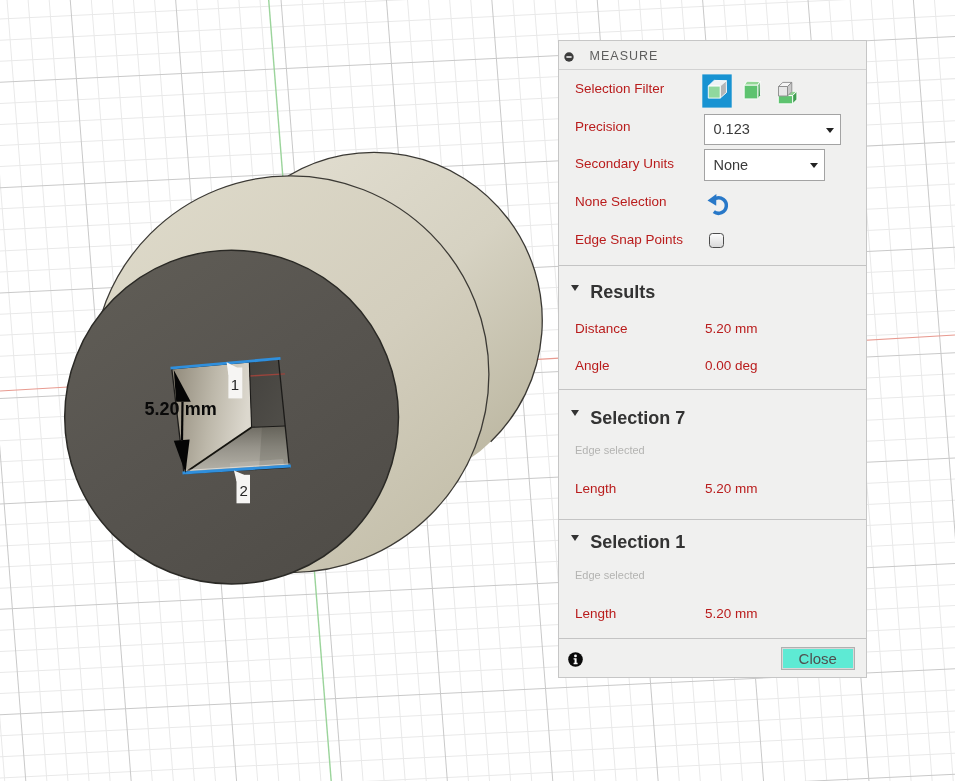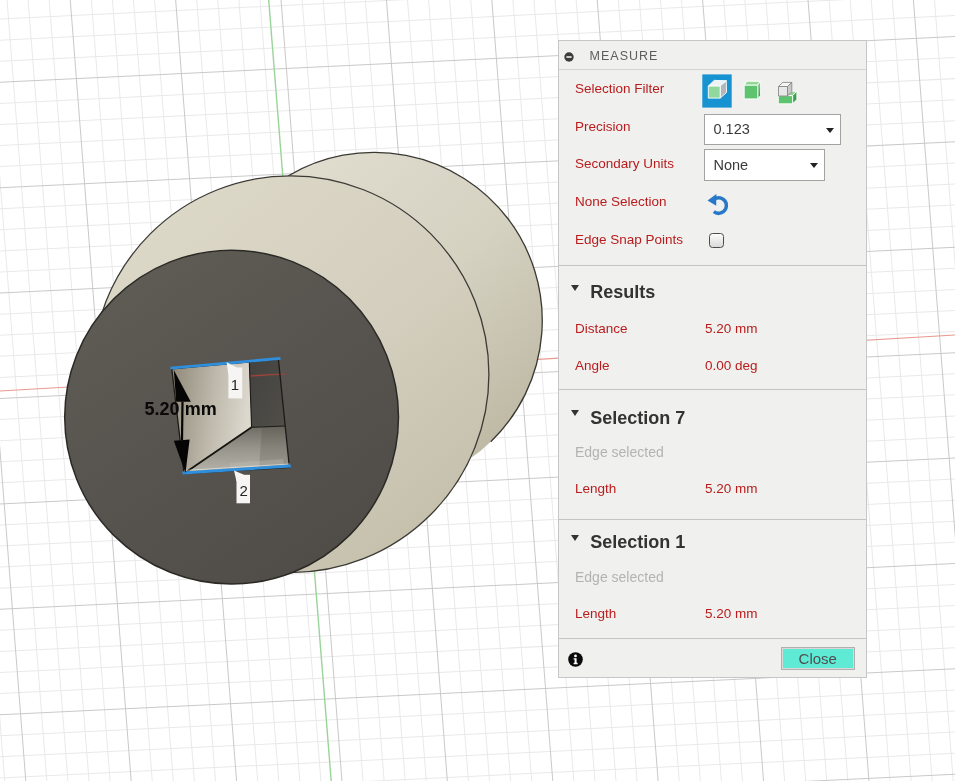--- a/index.html
+++ b/index.html
@@ -5,21 +5,21 @@
   font-family:"Liberation Sans", sans-serif; }
 .stage { position:relative; width:955px; height:781px; }
 svg.bg { position:absolute; left:0; top:0; }
 .panel { position:absolute; left:558px; top:40px; width:308.5px; height:637.5px;
   background:#f0f0ef; border:1px solid #c6c6c6; }
 .phead { position:absolute; left:0; top:0; width:100%; height:29px;
   border-bottom:1px solid #d2d2d2; }
 .phead span { position:absolute; left:30.6px; top:7.5px; font-size:12.5px; color:#5d5d5d; letter-spacing:1px; }
 .abs { position:absolute; }
 .lb,.vl { position:absolute; font-size:13.5px; color:#b91c1c; white-space:nowrap; }
-.gy { position:absolute; font-size:14px; color:#b3b3b1; white-space:nowrap; }
+.gy { position:absolute; font-size:11px; color:#b3b3b1; white-space:nowrap; }
 .hd { position:absolute; font-size:18px; font-weight:bold; color:#333; white-space:nowrap; }
 .tri { position:absolute; width:0; height:0; border-left:4.7px solid transparent;
   border-right:4.7px solid transparent; border-top:6.2px solid #333; }
 .sep { position:absolute; left:0; width:100%; height:1px; background:#c4c4c4; }
 .dd { position:absolute; background:#fff; border:1px solid #a3a3a3; }
 .dd span { position:absolute; left:9px; top:6.5px; font-size:14.5px; color:#3a3a3a; }
 .dd i { position:absolute; right:6px; top:13px; width:0; height:0;
   border-left:4px solid transparent; border-right:4px solid transparent; border-top:5.5px solid #222; }
 .cb { position:absolute; width:15.5px; height:15px; border:1.8px solid #4c4c4c; border-radius:3.5px;
   background:linear-gradient(#fdfdfd,#d9d9d9); }

